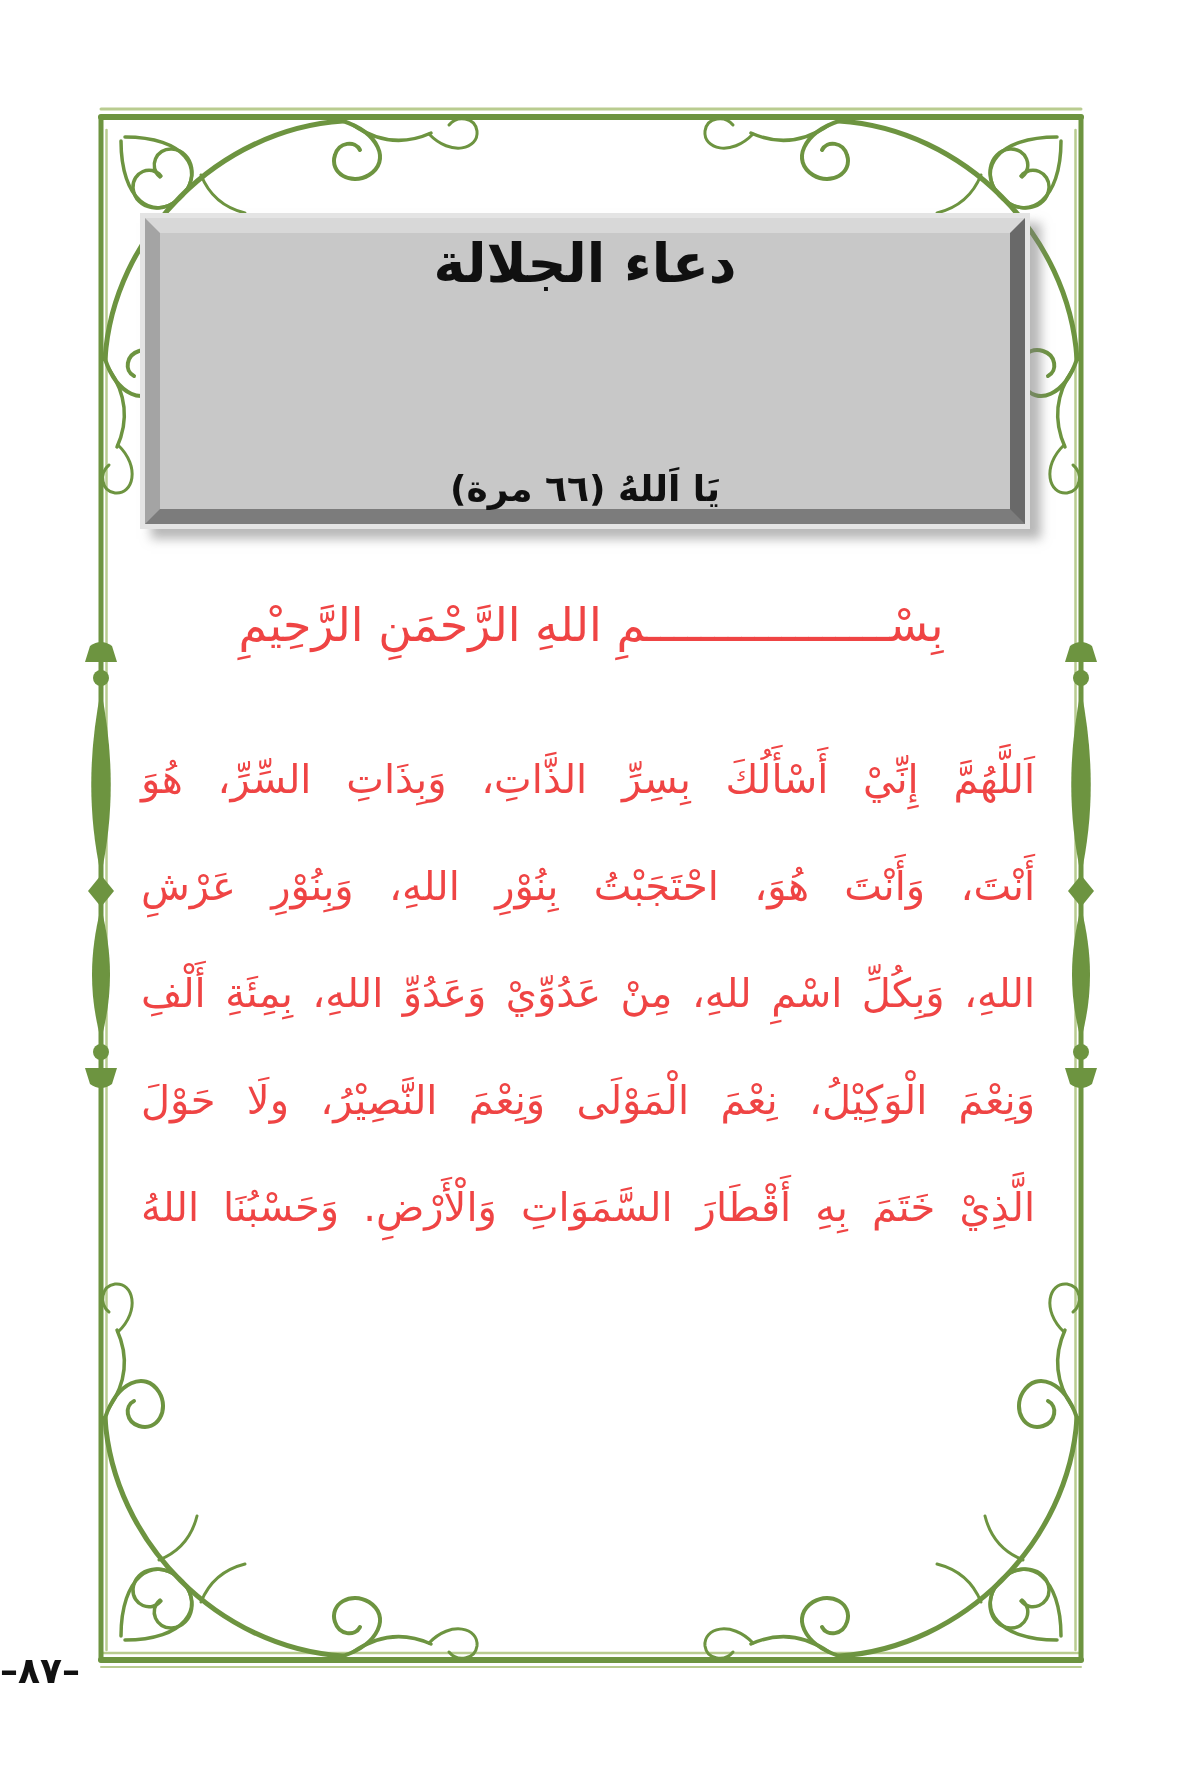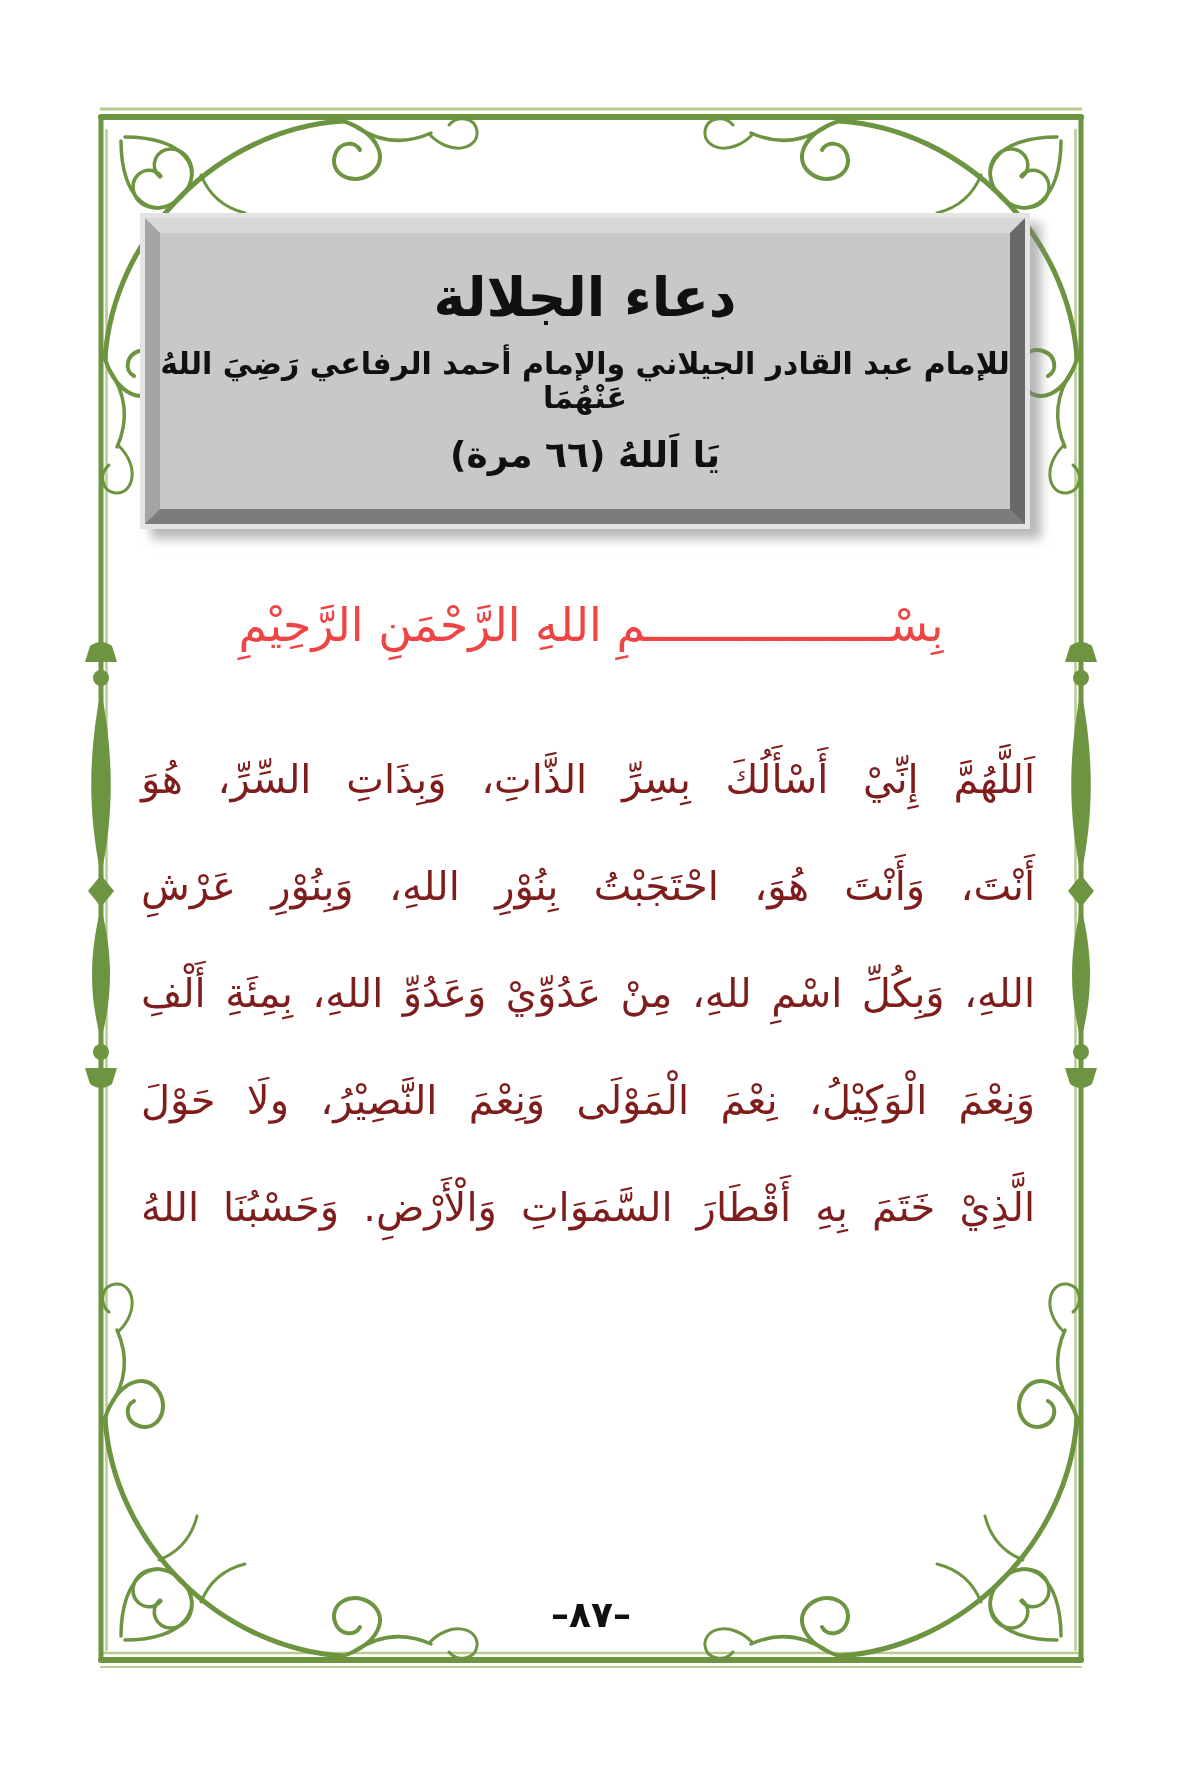--- a/index.html
+++ b/index.html
@@ -23,21 +23,21 @@
     position:absolute;left:140px;top:213px;width:890px;height:316px;
     box-sizing:border-box;
     border:5px solid #e4e4e4;
     box-shadow:11px 10px 10px rgba(125,125,125,0.55);
   }
   .title-box-inner{
     width:100%;height:100%;box-sizing:border-box;
     border:15px solid;
     border-color:#d8d8d8 #696969 #7c7c7c #a4a4a4;
     background:var(--box-fill,#c8c8c8);
-    display:flex;flex-direction:column;align-items:center;justify-content:center;
+    display:flex;flex-direction:column;align-items:center;justify-content:space-between;
     gap:18px;
   }
   .title-line{
     direction:rtl;
     color:var(--text-black,#101010);
     font-weight:bold;
     text-align:center;
     line-height:1.15;
   }
   .title-main{font-size:54px;letter-spacing:1px;}
@@ -49,35 +49,35 @@
     position:absolute;left:0;top:598px;width:100%;
     direction:rtl;text-align:center;
     font-size:46px;color:#ef4444;
     font-family:"DejaVu Sans", sans-serif;
   }
 
   
   .body-text{
     position:absolute;left:141px;top:726px;width:894px;
     direction:rtl;
-    color:#7f1d1d;
+    color:#ef4444;
   }
   .body-line{
     height:107px;line-height:107px;
     font-size:40px;
     text-align:justify;
     text-align-last:justify;
     text-justify:inter-word;
     overflow:visible;
   }
 
   
   .page-number{
-    position:absolute;left:0;top:1594px;width:100%;
-    text-align:center;direction:rtl;
+    position:absolute;left:0;top:1650px;width:100%;
+    text-align:left;direction:rtl;
     font-size:36px;font-weight:bold;color:#111111;
     letter-spacing:2px;
   }
 </style>
 </head>
 <body>
 
 <div class="page">
 
   <svg class="frame" viewBox="0 0 1182 1773" xmlns="http://www.w3.org/2000/svg">
@@ -123,21 +123,20 @@
     <use href="#cornerFlourish" transform="translate(101,1660) scale(1,-1)"></use>
     <use href="#cornerFlourish" transform="translate(1081,1660) scale(-1,-1)"></use>
 
     <use href="#spindleCol" transform="translate(101,640)"></use>
     <use href="#spindleCol" transform="translate(1081,640)"></use>
   </svg>
 
   <div class="title-box">
     <div class="title-box-inner">
       <div class="title-line title-main">دعاء الجلالة</div>
-      <div class="title-line title-attribution">للإمام عبد القادر الجيلاني والإمام أحمد الرفاعي رَضِيَ اللهُ عَنْهُمَا</div>
       <div class="title-line title-instruction">يَا اَللهُ (٦٦ مرة)</div>
     </div>
   </div>
 
   <div class="basmala">بِسْــــــــــــــــــمِ اللهِ الرَّحْمَنِ الرَّحِيْمِ</div>
 
   <div class="body-text">
     <div class="body-line">اَللَّهُمَّ إِنِّيْ أَسْأَلُكَ بِسِرِّ الذَّاتِ، وَبِذَاتِ السِّرِّ، هُوَ</div>
     <div class="body-line">أَنْتَ، وَأَنْتَ هُوَ، احْتَجَبْتُ بِنُوْرِ اللهِ، وَبِنُوْرِ عَرْشِ</div>
     <div class="body-line">اللهِ، وَبِكُلِّ اسْمِ للهِ، مِنْ عَدُوِّيْ وَعَدُوِّ اللهِ، بِمِئَةِ أَلْفِ</div>

